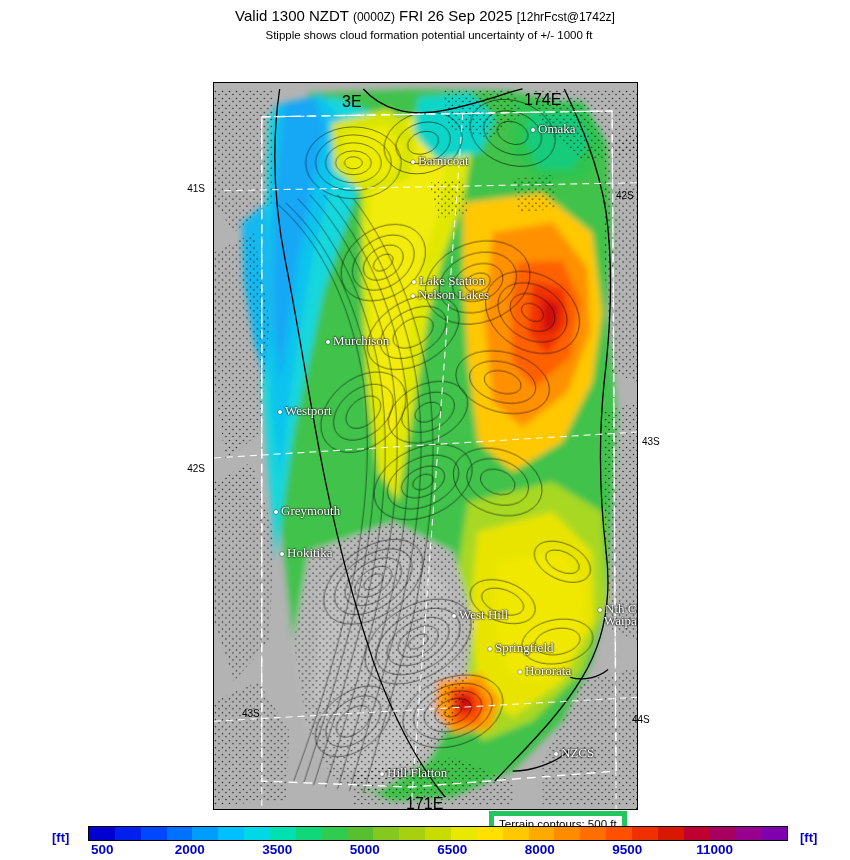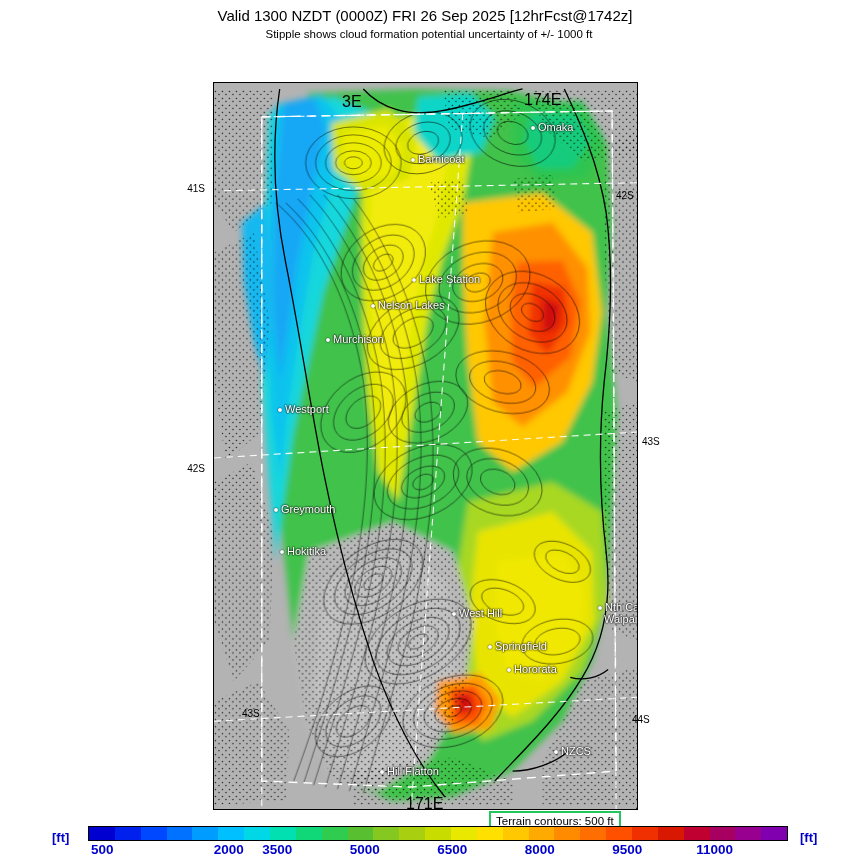--- a/index.html
+++ b/index.html
@@ -35,21 +35,21 @@
     font-size: 12.5px;
     font-weight: bold;
   }
   .title-line2 {
     font-size: 15px;
     color: #000;
     line-height: 20px;
     white-space: nowrap;
   }
   .title-line2 .sm {
-    font-size: 15px;
+    font-size: 12px;
   }
   .title-line3 {
     font-size: 11.5px;
     color: #000;
     line-height: 16px;
     white-space: nowrap;
     margin-left: 8px;
   }
 
   
@@ -68,24 +68,25 @@
     position: absolute;
     left: 0; top: 0;
     width: 100%;
     height: 100%;
   }
 
   
   .place {
     position: absolute;
     color: #ffffff;
-    font-size: 11px;
+    font-size: 13px;
     white-space: nowrap;
     text-shadow: 0 0 2px #000, 0 0 2px #000;
     pointer-events: none;
+    font-family: Liberation Serif, serif;
   }
   .place .dot {
     display: inline-block;
     width: 4px;
     height: 4px;
     background: #ffffff;
     border-radius: 50%;
     vertical-align: middle;
     margin-right: 3px;
     box-shadow: 0 0 1.5px #000;
@@ -102,21 +103,21 @@
     font-size: 16px;
     color: #000;
     white-space: nowrap;
   }
 
   
   #terrain-note {
     position: absolute;
     left: 489px;
     top: 811px;
-    border: 2px solid #22c55e;
+    border: 5px solid #22c55e;
     background: #ffffff;
     font-size: 11.5px;
     padding: 2px 5px 3px 5px;
     color: #000;
     line-height: 13px;
   }
 
   
   #colorbar-wrap {
     position: absolute;
@@ -403,28 +404,28 @@
   </svg>
 
   <span class="gridlabel-in" style="left:128px; top:10px;">3E</span>
   <span class="gridlabel-in" style="left:310px; top:8px;">174E</span>
   <span class="gridlabel-in" style="left:192px; top:712px;">171E</span>
   <span class="gridlabel-in" style="left:389px; top:712px;margin-left:32px;">172E</span>
 
   <span class="place" style="left:317px; top:38px;"><span class="dot"></span><span>Omaka</span></span>
   <span class="place" style="left:197px; top:70px;"><span class="dot"></span><span>Barnicoat</span></span>
   <span class="place" style="left:198px; top:190px;"><span class="dot"></span><span>Lake Station</span></span>
-  <span class="place" style="left:157px; top:216px;"><span class="dot"></span><span>Nelson Lakes</span></span>
+  <span class="place" style="left:157px; top:204px;padding-left:40px;"><span class="dot"></span><span>Nelson Lakes</span></span>
   <span class="place" style="left:112px; top:250px;"><span class="dot"></span><span>Murchison</span></span>
   <span class="place" style="left:64px; top:320px;"><span class="dot"></span><span>Westport</span></span>
   <span class="place" style="left:60px; top:420px;"><span class="dot"></span><span>Greymouth</span></span>
   <span class="place" style="left:66px; top:462px;"><span class="dot"></span><span>Hokitika</span></span>
   <span class="place" style="left:238px; top:524px;"><span class="dot"></span><span>West Hill</span></span>
   <span class="place" style="left:274px; top:557px;"><span class="dot"></span><span>Springfield</span></span>
-  <span class="place" style="left:293px; top:580px;text-align:center;"><span class="dot"></span><span>Hororata</span></span>
+  <span class="place" style="left:304px; top:580px;text-align:center;"><span class="dot"></span><span>Hororata</span></span>
   <span class="place" style="left:384px; top:518px;"><span class="dot"></span><span>Nth Canterbury</span></span>
   <span class="place" style="left:390px; top:530px;"><span>Waipara</span></span>
   <span class="place" style="left:340px; top:662px;"><span class="dot"></span><span>NZCS</span></span>
   <span class="place" style="left:166px; top:682px;"><span class="dot"></span><span>Hill Flatton</span></span>
 </div>
 
 <span class="gridlabel" style="left:205px; top:183px; transform:translateX(-100%);">41S</span>
 <span class="gridlabel" style="left:205px; top:463px; transform:translateX(-100%);">42S</span>
 <span class="gridlabel" style="left:242px; top:708px;">43S</span>
 <span class="gridlabel" style="left:616px; top:190px;">42S</span>
@@ -460,21 +461,21 @@
       <div style="background: rgb(255, 80, 0);"></div>
       <div style="background: rgb(240, 48, 0);"></div>
       <div style="background: rgb(216, 24, 0);"></div>
       <div style="background: rgb(192, 0, 48);"></div>
       <div style="background: rgb(168, 0, 96);"></div>
       <div style="background: rgb(152, 0, 144);"></div>
       <div style="background: rgb(128, 0, 176);"></div>
     </div>
   <div id="cb-ticklabels">
       <span style="left: 29.1667px;">500</span>
-      <span style="left: 116.667px; margin-left: 39px;">2000</span>
+      <span style="left: 116.667px;">2000</span>
       <span style="left: 204.167px;">3500</span>
       <span style="left: 291.667px;">5000</span>
       <span style="left: 379.167px;">6500</span>
       <span style="left: 466.667px;">8000</span>
       <span style="left: 554.167px;">9500</span>
       <span style="left: 641.667px;">11000</span>
     </div>
 </div>
 
 </body></html>

